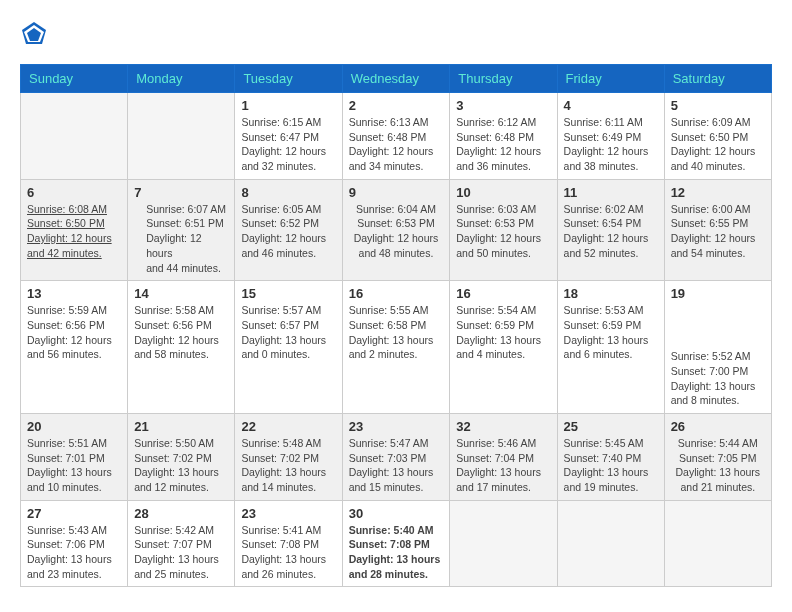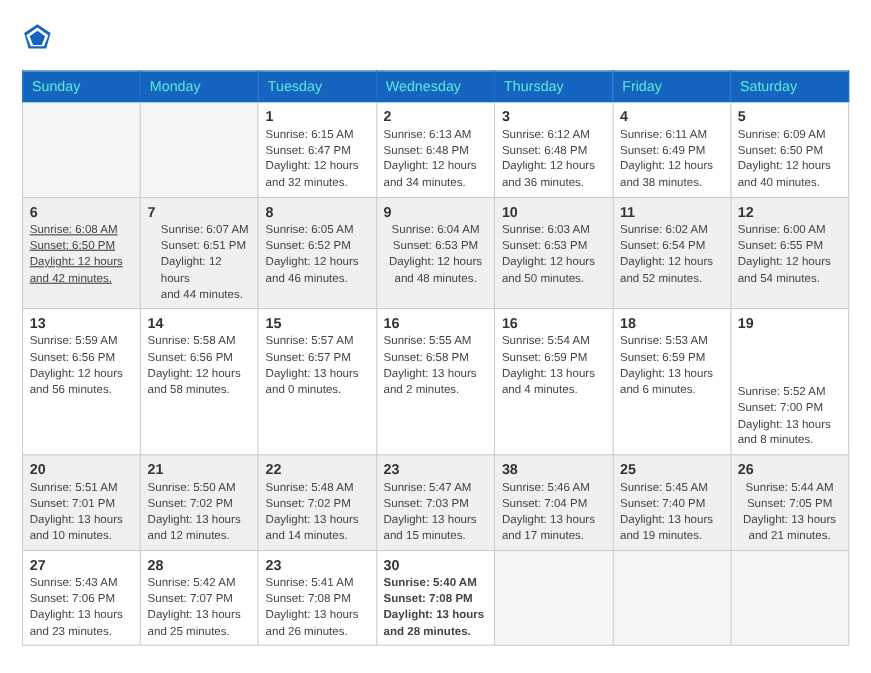--- a/index.html
+++ b/index.html
@@ -291,21 +291,21 @@
 and 14 minutes.</div>
         </td>
         <td>
           <span class="day-number">23</span>
           <div class="day-info" style="white-space: pre-line;">Sunrise: 5:47 AM
 Sunset: 7:03 PM
 Daylight: 13 hours
 and 15 minutes.</div>
         </td>
         <td>
-          <span class="day-number">38</span>
+          <span class="day-number">32</span>
           <div class="day-info" style="white-space: pre-line;">Sunrise: 5:46 AM
 Sunset: 7:04 PM
 Daylight: 13 hours
 and 17 minutes.</div>
         </td>
         <td>
           <span class="day-number">25</span>
           <div class="day-info" style="white-space: pre-line;">Sunrise: 5:45 AM
 Sunset: 7:40 PM
 Daylight: 13 hours

